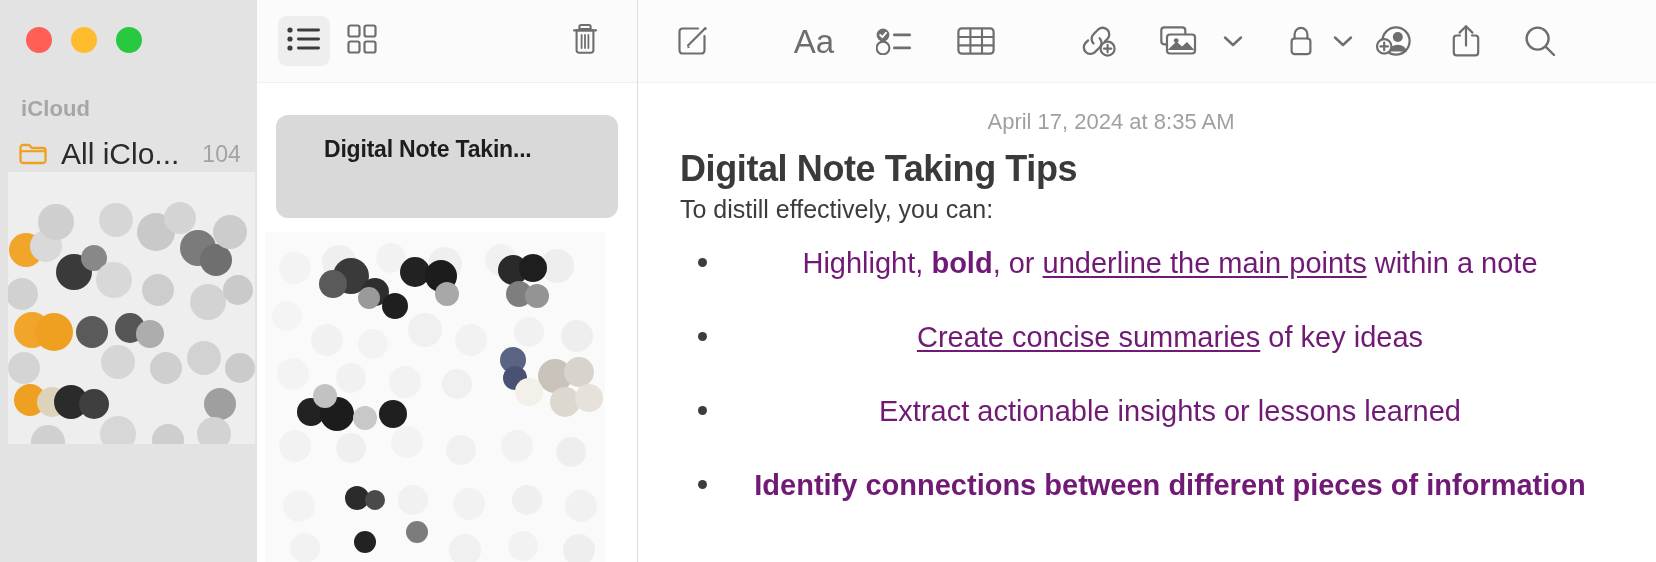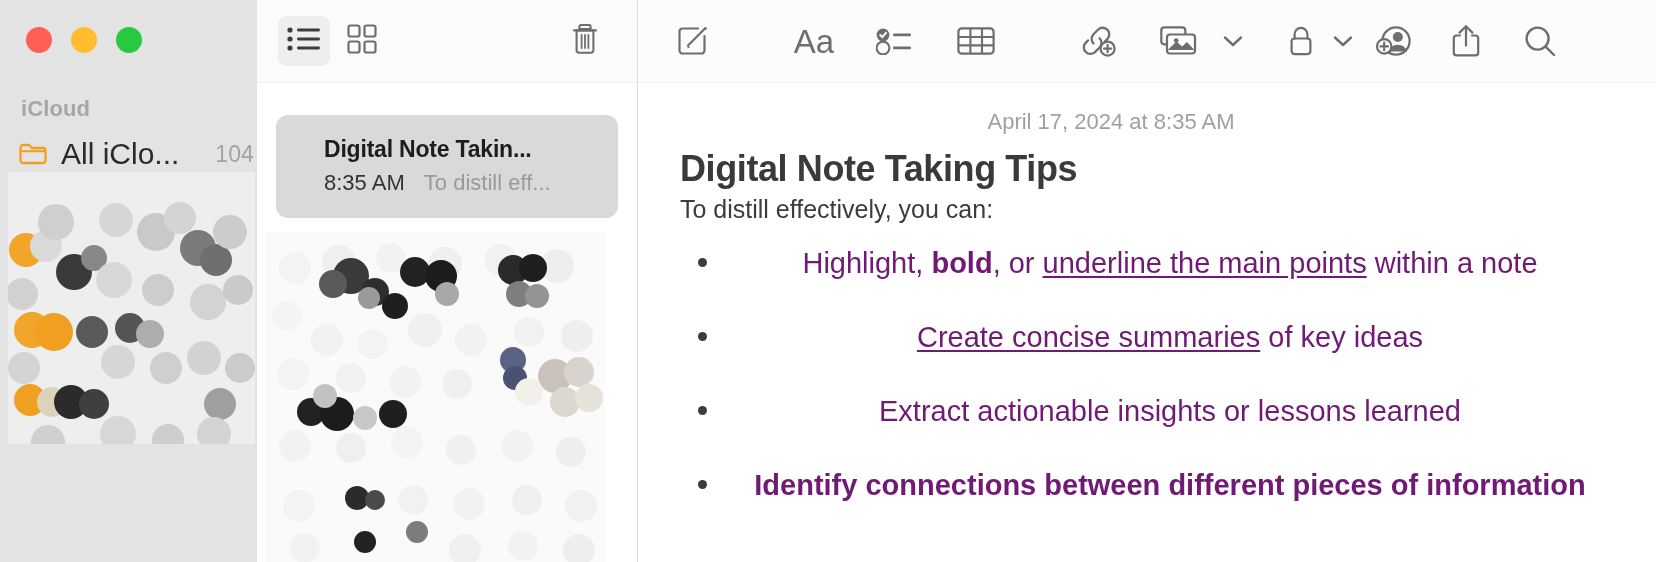--- a/index.html
+++ b/index.html
@@ -69,21 +69,21 @@
   }
   .folder-icon svg { display: block; }
   .folder-name {
     font-size: 30px;
     color: #2a2a2a;
     white-space: nowrap;
   }
   .folder-count {
     font-size: 23px;
     color: #a3a3a3;
-    margin-left: 23px;
+    margin-left: 10px;
   }
 
   
   .blur-region {
     position: absolute;
     overflow: hidden;
   }
   .sidebar .blur-region {
     left: 8px;
     top: 172px;
@@ -373,24 +373,20 @@
             <path d="M4 8.4 H26" stroke="#6e6e6e" stroke-width="2.1" stroke-linecap="round"></path>
             <path d="M6.6 8.4 h16.8 v20 a2.4 2.4 0 0 1 -2.4 2.4 h-12 a2.4 2.4 0 0 1 -2.4 -2.4 Z" fill="none" stroke="#6e6e6e" stroke-width="2.1" stroke-linejoin="round"></path>
             <path d="M11.6 13 v13 M15 13 v13 M18.4 13 v13" stroke="#6e6e6e" stroke-width="1.8" stroke-linecap="round"></path>
           </svg>
         </span>
       </div>
     </div>
 
     <div class="note-item">
       <div class="note-title">Digital Note Takin...</div>
-      <div class="note-sub">
-        <span class="note-time">8:35 AM</span>
-        <span class="note-preview">To distill eff...</span>
-      </div>
     </div>
 
     <div class="blur-region">
       <svg width="340" height="330" viewBox="0 0 340 330" style="display:block">
         <g>
           <circle cx="30" cy="36" r="16" fill="#f3f3f3"></circle>
           <circle cx="74" cy="30" r="17" fill="#efefef"></circle>
           <circle cx="126" cy="26" r="15" fill="#f2f2f2"></circle>
           <circle cx="180" cy="32" r="17" fill="#efefef"></circle>
           <circle cx="236" cy="28" r="16" fill="#f1f1f1"></circle>

